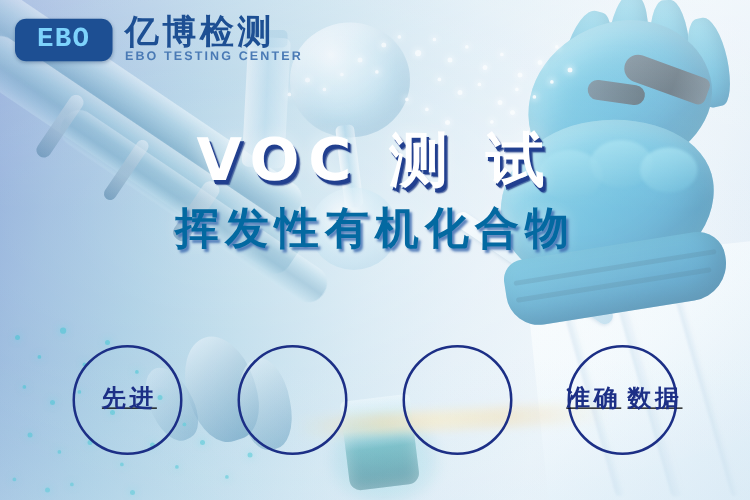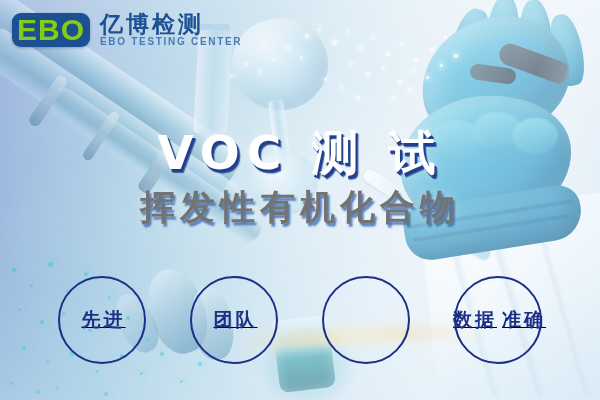--- a/index.html
+++ b/index.html
@@ -350,31 +350,31 @@
   .logo-box {
     width: 78px; height: 34px;
     background: #1d4f93;
     border-radius: 9px;
     display: flex;
     align-items: center;
     justify-content: center;
     box-shadow: 0 1px 3px rgba(20,54,100,0.35);
   }
   .logo-box span {
-    color: #84cc16;
-    font-size: 30px;
+    color: #7dd3fc;
+    font-size: 22px;
     font-weight: 700;
     letter-spacing: 1px;
     line-height: 1;
-    font-family: Liberation Sans, sans-serif;
+    font-family: Liberation Mono, monospace;
   }
   .logo-cn-wrap { display: flex; flex-direction: column; gap: 1px; }
   .logo-cn {
     color: #1d4f93;
-    font-size: 23px;
+    font-size: 27px;
     font-weight: 700;
     letter-spacing: 3px;
     line-height: 1.05;
     font-family: "DejaVu Sans", "Liberation Sans", sans-serif;
   }
   .logo-en {
     color: #4a7ab5;
     font-size: 10px;
     font-weight: 700;
     letter-spacing: 1.7px;
@@ -382,38 +382,37 @@
     font-family: "Liberation Sans", sans-serif;
   }
 
   
   #headline-block {
     position: absolute;
     left: 0; right: 0;
     top: 104px;
     text-align: center;
     z-index: 40;
-    margin-top: 24px;
   }
   #main-title {
     color: #ffffff;
     font-size: 47px;
     font-weight: 700;
     letter-spacing: 7px;
     line-height: 1.06;
     font-family: "DejaVu Sans", "Liberation Sans", sans-serif;
     text-shadow:
        2px 3px 0 #213f8f,
        3px 4px 1px rgba(26,52,130,0.75),
        0 0 14px rgba(255,255,255,0.45);
     white-space: nowrap;
   }
   #sub-title {
     margin-top: 10px;
-    color: #737373;
+    color: #0369a1;
     font-size: 35px;
     font-weight: 700;
     letter-spacing: 5px;
     line-height: 1.1;
     font-family: "DejaVu Sans", "Liberation Sans", sans-serif;
     text-shadow:
       2px 3px 2px rgba(62,108,176,0.85),
       0 0 12px rgba(255,255,255,0.40);
     white-space: nowrap;
   }
@@ -577,23 +576,22 @@
   <div id="headline-block">
     <div id="main-title">VOC 测 试</div>
     <div id="sub-title">挥发性有机化合物</div>
   </div>
 
   <div id="badges">
       <div class="badge">
         <div class="badge-line">先进</div>
       </div>
       <div class="badge">
-        <div class="badge-line">团队</div>
       </div>
       <div class="badge">
       </div>
       <div class="badge">
+        <div class="badge-line">准确</div>
         <div class="badge-line">数据</div>
-        <div class="badge-line">准确</div>
       </div>
     </div>
 
 </div>
 
 </body></html>

